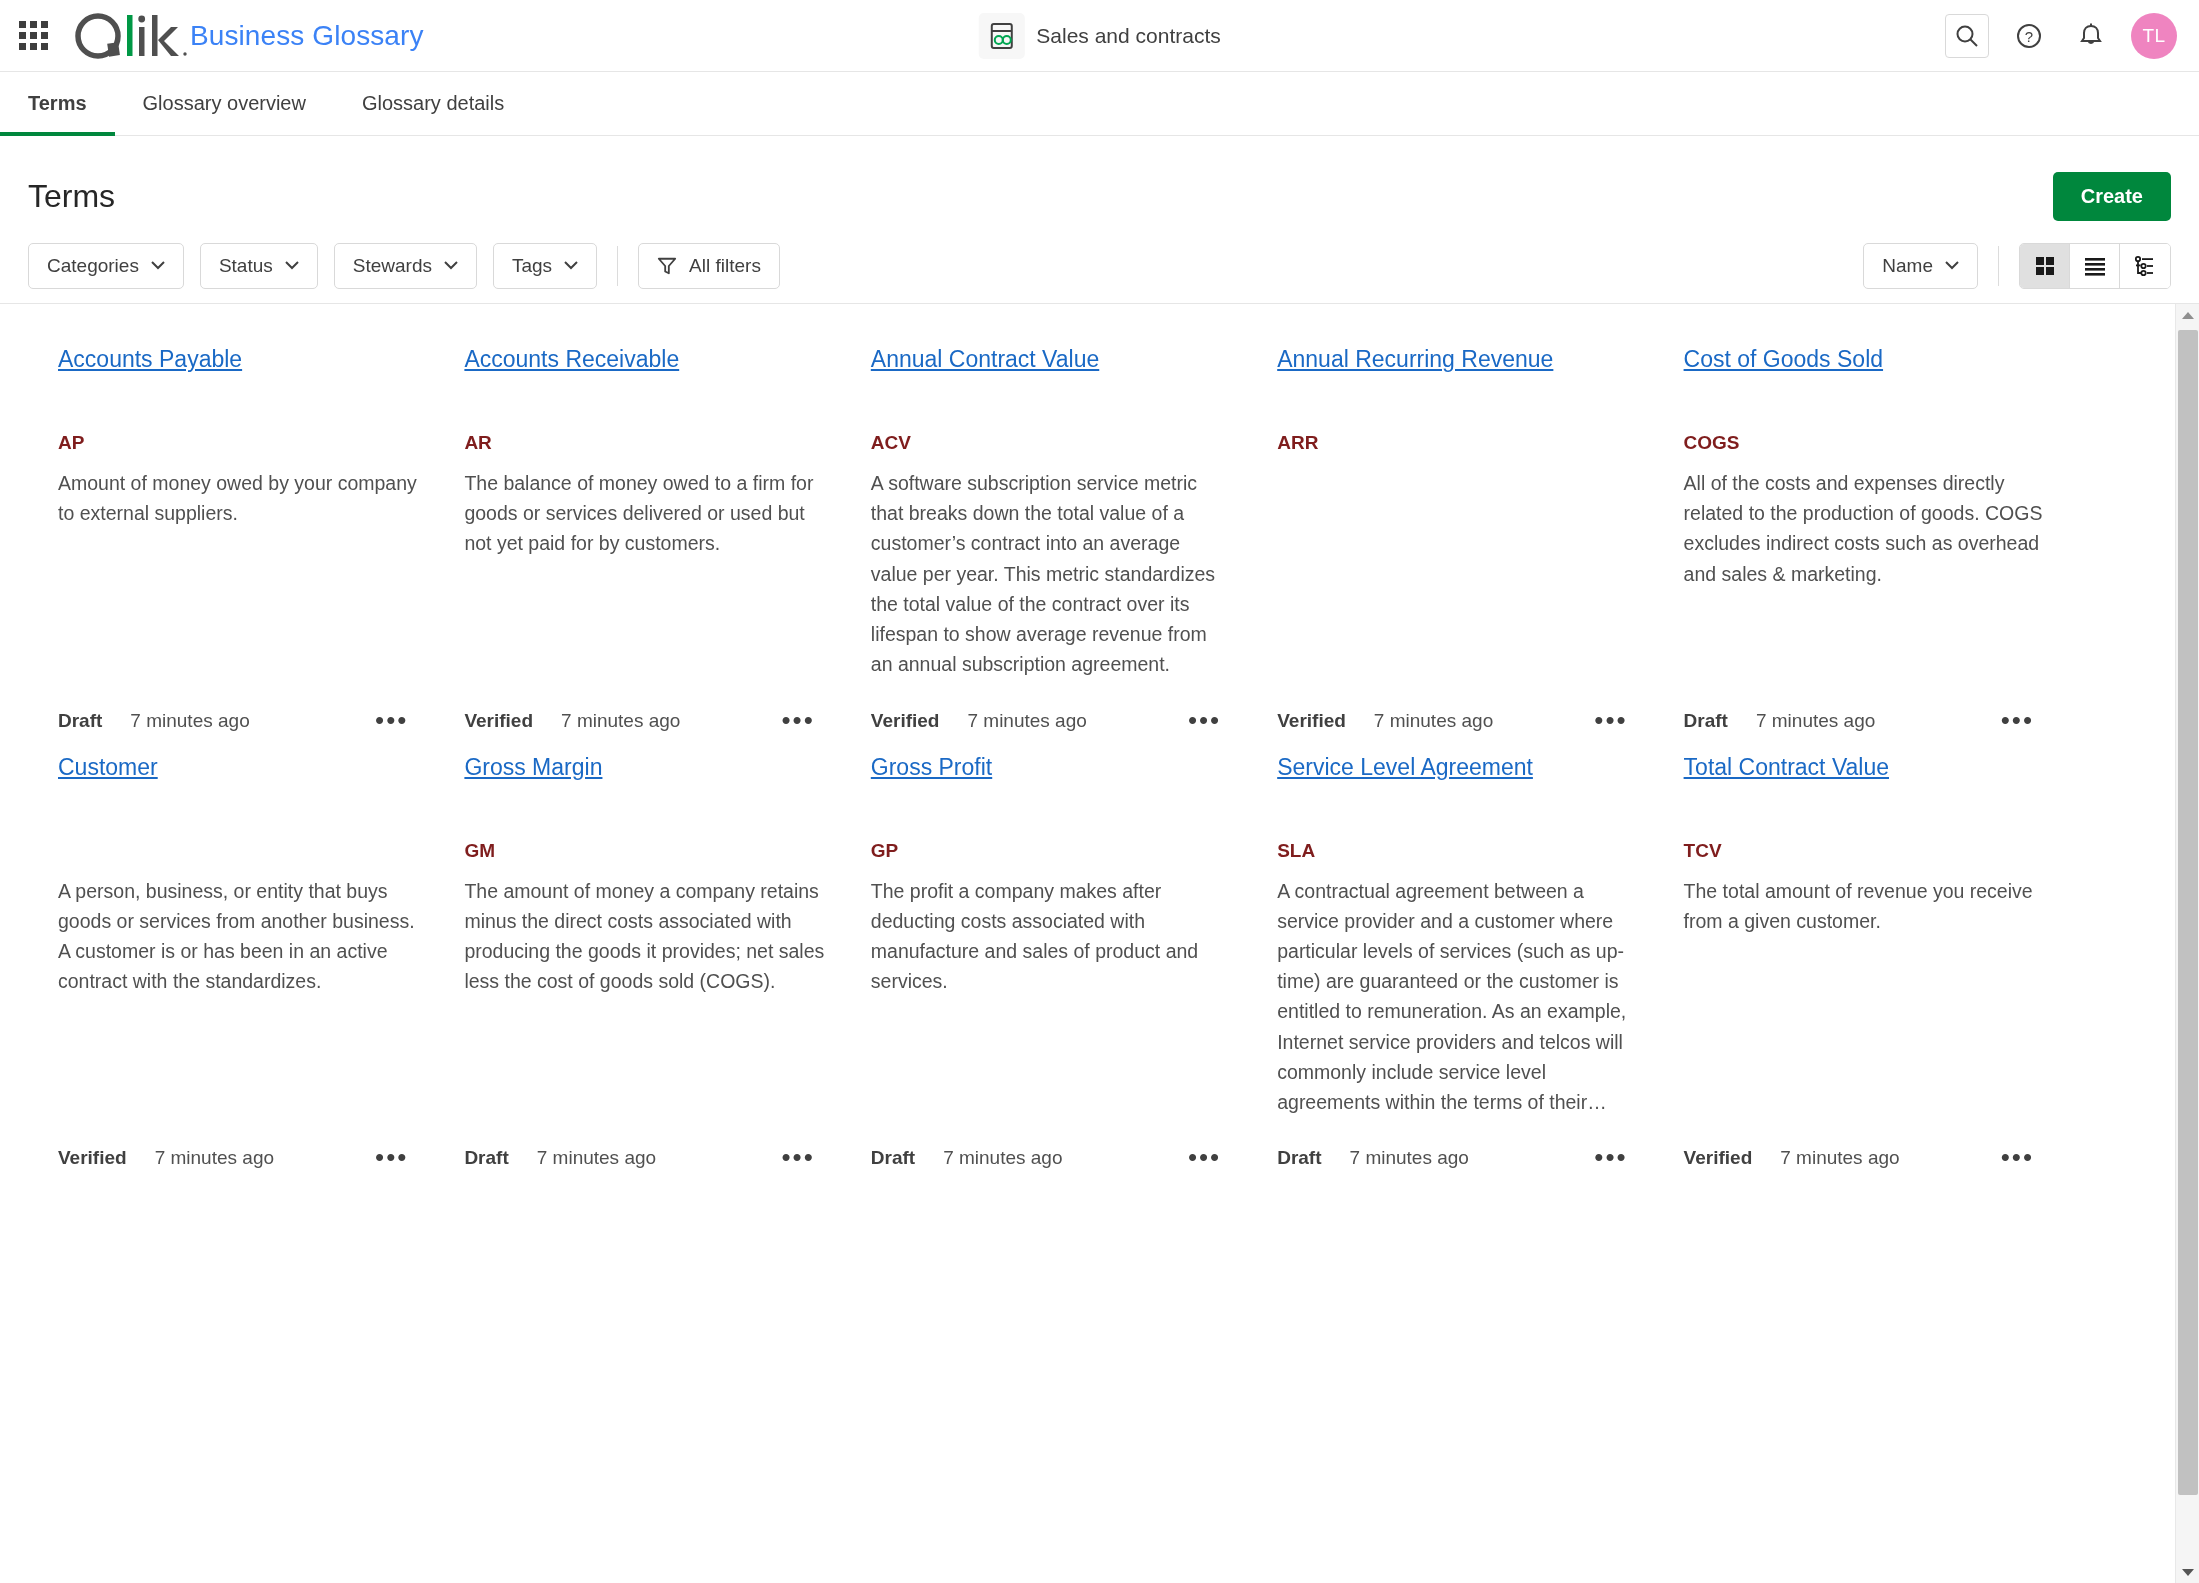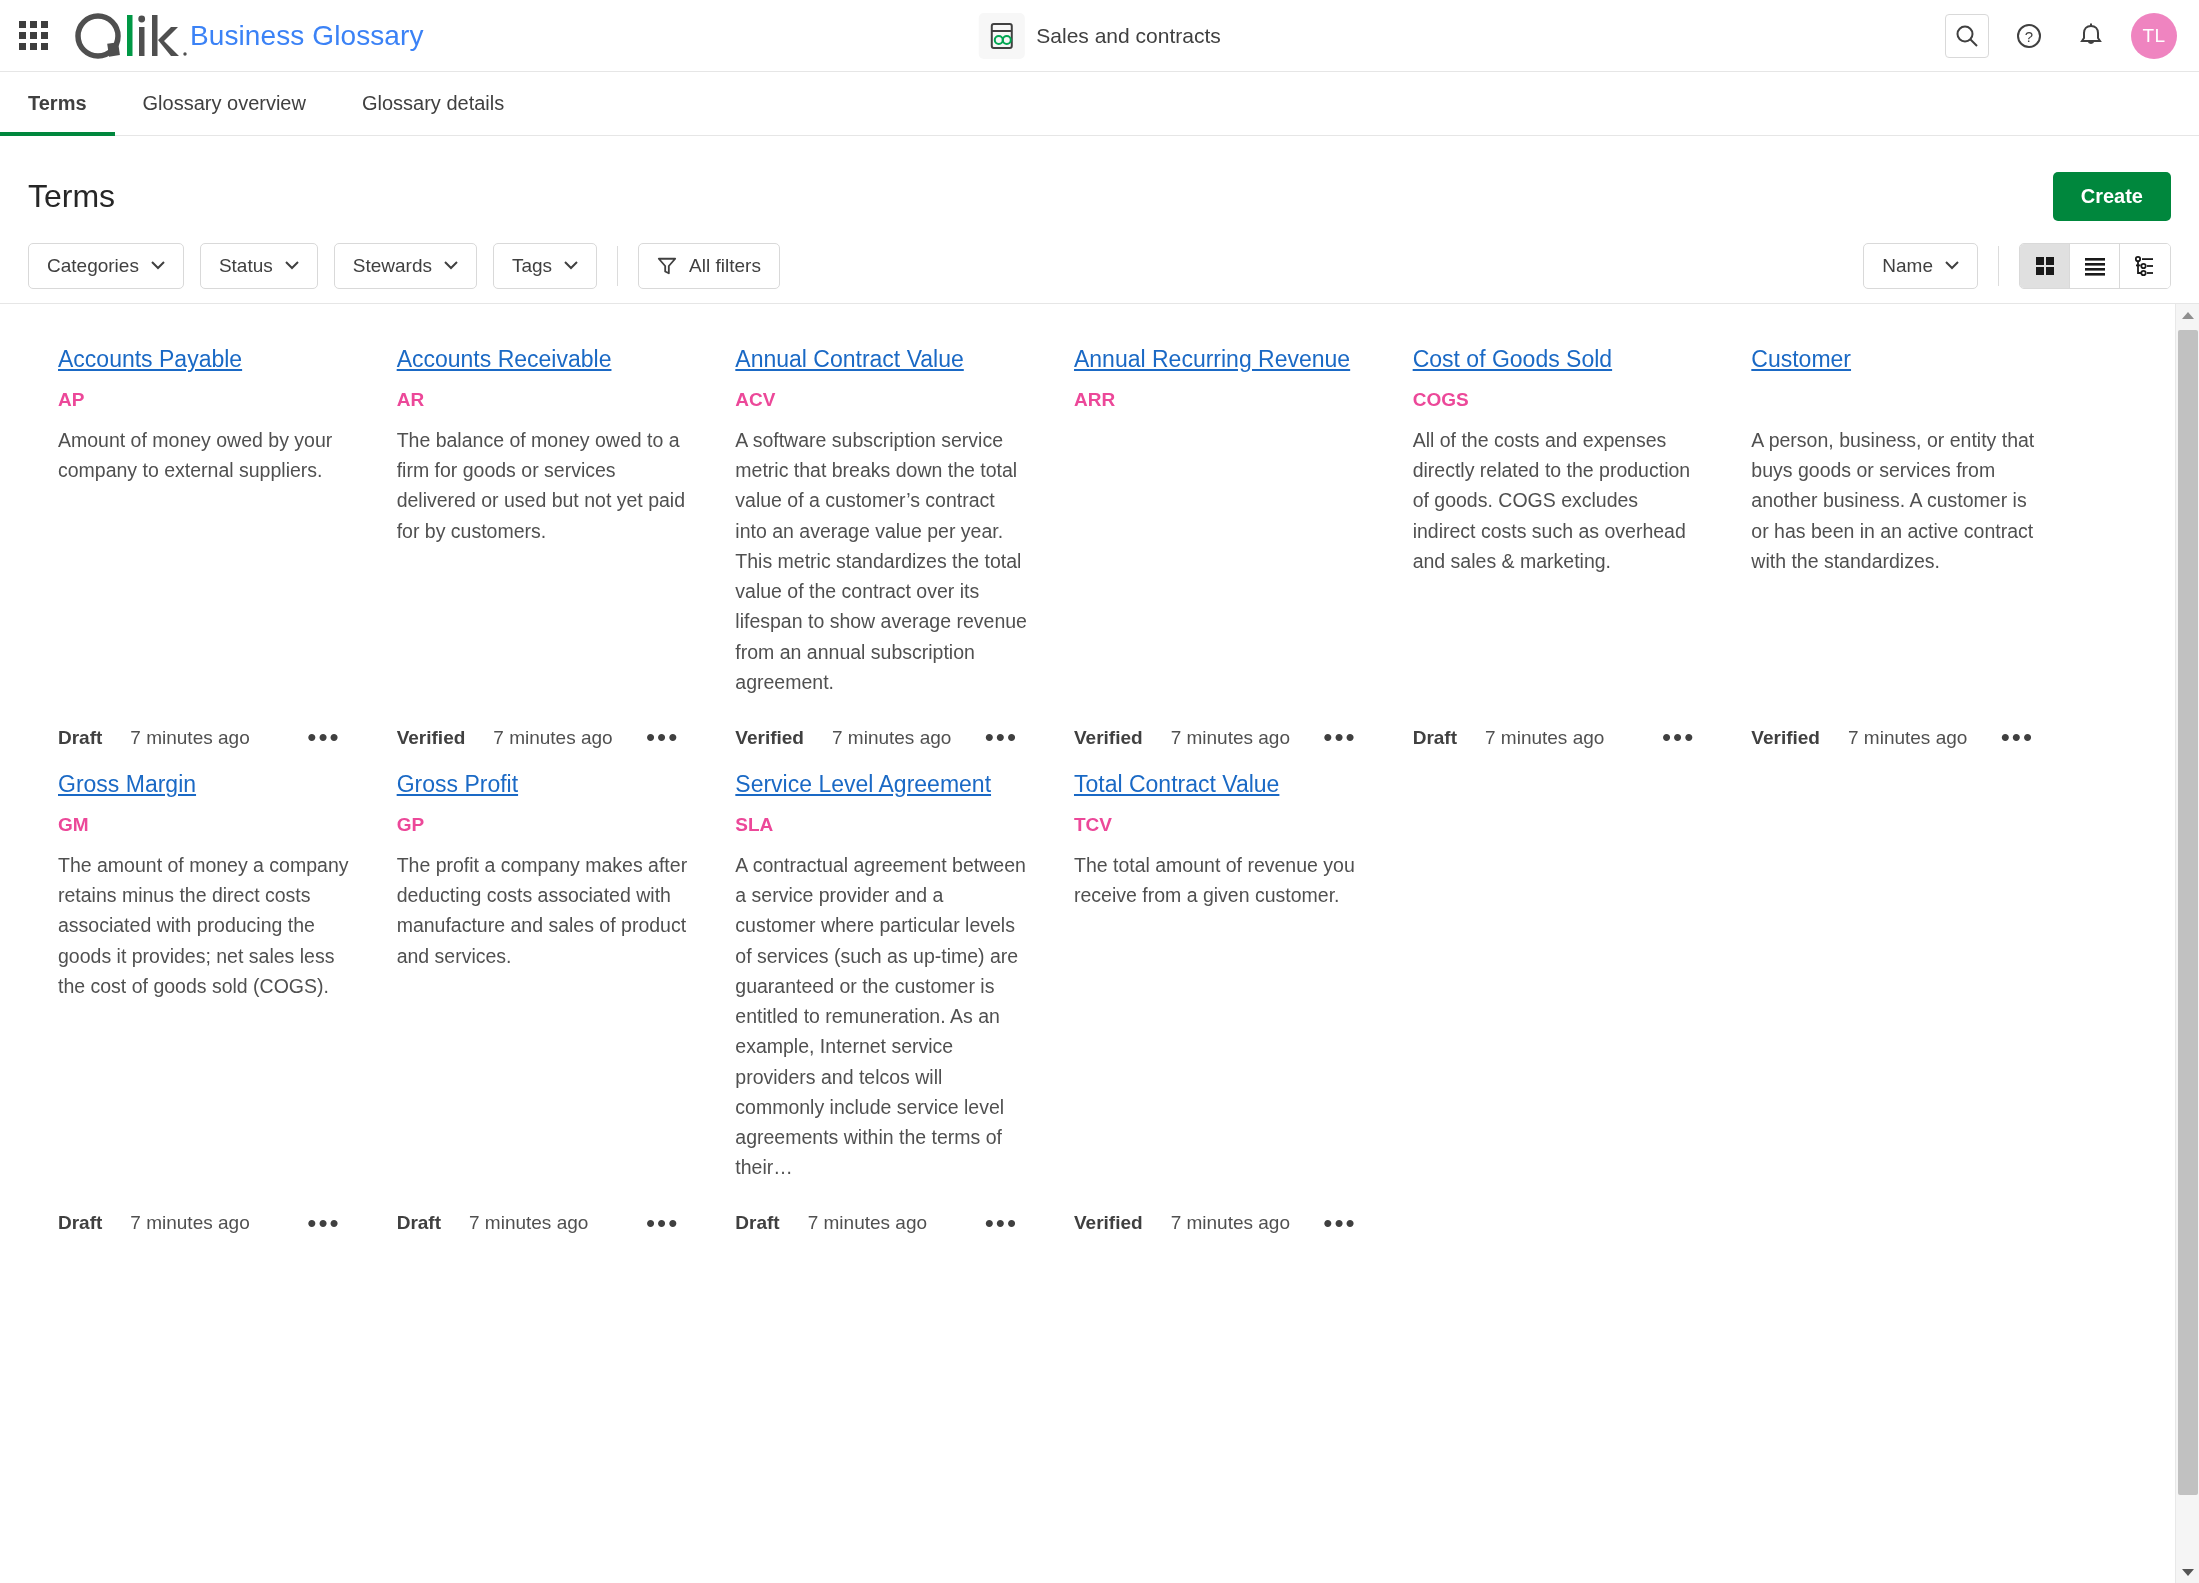--- a/index.html
+++ b/index.html
@@ -204,21 +204,21 @@
   .viewbtn.active { background: #e0e0e0; }
 
   
   .content-wrap {
     position: relative;
     height: calc(1583px - 72px - 64px - 92px - 76px);
     overflow: hidden;
   }
   .grid {
     display: grid;
-    grid-template-columns: repeat(6, 1fr);
+    grid-template-columns: repeat(5, 1fr);
     column-gap: 0px;
     padding: 42px 60px 0 58px;
     width: 2150px;
   }
   .card {
     padding: 0 46px 0 0;
     margin-bottom: 22px;
     display: flex;
     flex-direction: column;
   }
@@ -228,23 +228,24 @@
     text-decoration: underline;
     cursor: pointer;
     font-weight: 400;
     margin-bottom: 16px;
     display: inline-block;
     width: fit-content;
   }
   .card-abbr {
     font-size: 19px;
     font-weight: 700;
-    color: #ec4899;
+    color: #7f1d1d;
     margin-bottom: 14px;
     min-height: 22px;
+    margin-top: 43px;
   }
   .card-desc {
     font-size: 19.5px;
     line-height: 1.55;
     color: #505050;
     margin-bottom: 30px;
   }
   .card-foot {
     display: flex;
     align-items: center;

